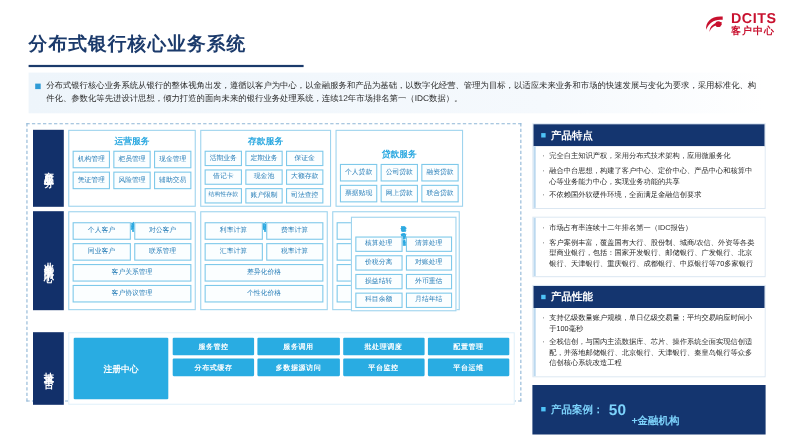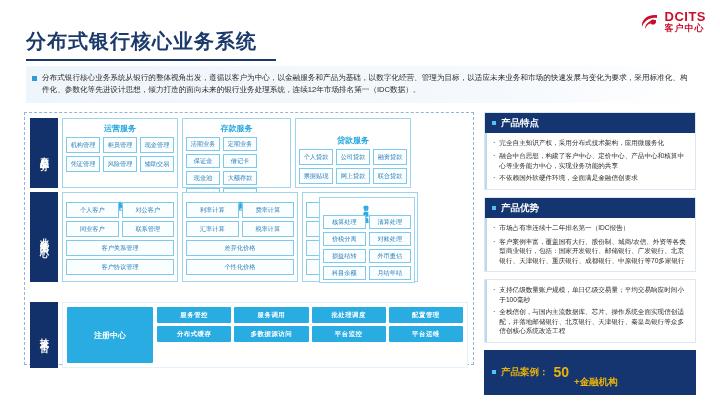--- a/index.html
+++ b/index.html
@@ -13,21 +13,21 @@
   
   #logo { position:absolute; top:10px; right:14px; display:flex; align-items:center; gap:4px;justify-content:flex-end; }
   #logo .mark { width:22px; height:22px; position:relative; }
   #logo .mark svg { display:block; }
   #logo .words { line-height:1; }
   #logo .brand-en { font-size:13px; font-weight:bold; color:#c8102e; letter-spacing:.5px; }
   #logo .brand-cn { font-size:9px; font-weight:bold; color:#c8102e; letter-spacing:1px; margin-top:1px;}
 
   #page-title {
     position:absolute; left:26px; top:28px;
-    font-size:20px; font-weight:bold; color:#1b3a6b; letter-spacing:1px;
+    font-size:17px; font-weight:bold; color:#1b3a6b; letter-spacing:1px;
   }
   #title-rule {
     position:absolute; left:26px; top:59px; width:250px; height:2px; background:#1b3a6b;
   }
 
   #intro {
     position:absolute; left:26px; top:66px; width:670px;
     background:linear-gradient(90deg,#eef5fb 0%, #f5f9fd 70%, #ffffff 100%);
     padding:6px 8px 6px 6px;
     display:flex; gap:5px;
@@ -104,21 +104,21 @@
   .panel-head {
     background:#14356f; color:#ffffff; font-size:9.5px; font-weight:bold;
     padding:3.5px 7px; display:flex; align-items:center; gap:5px;
   }
   .panel-head .sq { width:4px; height:4px; background:#4fc3f7; flex:none; }
   .panel-body { padding:5px 7px 6px 6px; background:#fff; border-left:2px solid #bcd9ef; }
   .bullet { display:flex; gap:4px; margin-bottom:3px; }
   .bullet:last-child { margin-bottom:0; }
   .bullet .dot { font-size:7px; color:#2b2b2b; line-height:1.45; }
   .bullet .txt { font-size:6.6px; line-height:1.45; color:#2b2b2b; }
-  .case-panel { background:#14356f; color:#eab308; padding:6px 8px; display:flex; align-items:center; gap:5px; border:none;}
+  .case-panel { background:#14356f; color:#7dd3fc; padding:6px 8px; display:flex; align-items:center; gap:5px; border:none;}
   .case-panel .sq { width:4px; height:4px; background:#4fc3f7; flex:none; }
   .case-panel .label { font-size:9.5px; font-weight:bold; }
   .case-panel .big { font-size:14px; font-weight:bold; }
   .case-panel .tail { font-size:9.5px; font-weight:bold;margin-top:20px; }
 </style>
 </head>
 <body>
 
 <div id="logo">
   <span class="mark">
@@ -152,21 +152,21 @@
         <div class="cells">
           <div class="cell" style="width:34px;height:16px;">机构管理</div>
           <div class="cell" style="width:34px;height:16px;">柜员管理</div>
           <div class="cell" style="width:34px;height:16px;">现金管理</div>
           <div class="cell" style="width:34px;height:16px;">凭证管理</div>
           <div class="cell" style="width:34px;height:16px;">风险管理</div>
           <div class="cell" style="width:34px;height:16px;">辅助交易</div>
         </div>
       </div>
 
-      <div class="group" style="width:109px;">
+      <div class="group" style="width:119px;">
         <div class="group-title">存款服务</div>
         <div class="cells">
           <div class="cell" style="width:34px;height:14px;">活期业务</div>
           <div class="cell" style="width:34px;height:14px;">定期业务</div>
           <div class="cell" style="width:34px;height:14px;">保证金</div>
           <div class="cell" style="width:34px;height:14px;">借记卡</div>
           <div class="cell" style="width:34px;height:14px;">现金池</div>
           <div class="cell" style="width:34px;height:14px;">大额存款</div>
           <div class="cell" style="width:34px;height:14px;font-size:5.4px;">结构性存款</div>
           <div class="cell" style="width:34px;height:14px;">账户限制</div>
@@ -317,37 +317,37 @@
         <span class="txt">融合中台思想，构建了客户中心、定价中心、产品中心和核算中心等业务能力中心，实现业务功能的共享</span>
       </div>
       <div class="bullet">
         <span class="dot">·</span>
         <span class="txt">不依赖国外软硬件环境，全面满足金融信创要求</span>
       </div>
     </div>
   </div>
 
   <div class="panel">
+    <div class="panel-body">
+      <div class="bullet">
+        <span class="dot">·</span>
+        <span class="txt">市场占有率连续十二年排名第一（IDC报告）</span>
+      </div>
+      <div class="bullet">
+        <span class="dot">·</span>
+        <span class="txt">客户案例丰富，覆盖国有大行、股份制、城商/农信、外资等各类型商业银行，包括：国家开发银行、邮储银行、广发银行、北京银行、天津银行、重庆银行、成都银行、中原银行等70多家银行</span>
+      </div>
+    </div>
+  </div>
+
+  <div class="panel">
     <div class="panel-head">
       <span class="sq"></span>
-      <span>产品优势</span>
-    </div>
-    <div class="panel-body">
-      <div class="bullet">
-        <span class="dot">·</span>
-        <span class="txt">市场占有率连续十二年排名第一（IDC报告）</span>
-      </div>
-      <div class="bullet">
-        <span class="dot">·</span>
-        <span class="txt">客户案例丰富，覆盖国有大行、股份制、城商/农信、外资等各类型商业银行，包括：国家开发银行、邮储银行、广发银行、北京银行、天津银行、重庆银行、成都银行、中原银行等70多家银行</span>
-      </div>
-    </div>
-  </div>
-
-  <div class="panel">
+      <span>产品性能</span>
+    </div>
     <div class="panel-body">
       <div class="bullet">
         <span class="dot">·</span>
         <span class="txt">支持亿级数量账户规模，单日亿级交易量；平均交易响应时间小于100毫秒</span>
       </div>
       <div class="bullet">
         <span class="dot">·</span>
         <span class="txt">全栈信创，与国内主流数据库、芯片、操作系统全面实现信创适配，并落地邮储银行、北京银行、天津银行、秦皇岛银行等众多信创核心系统改造工程</span>
       </div>
     </div>

